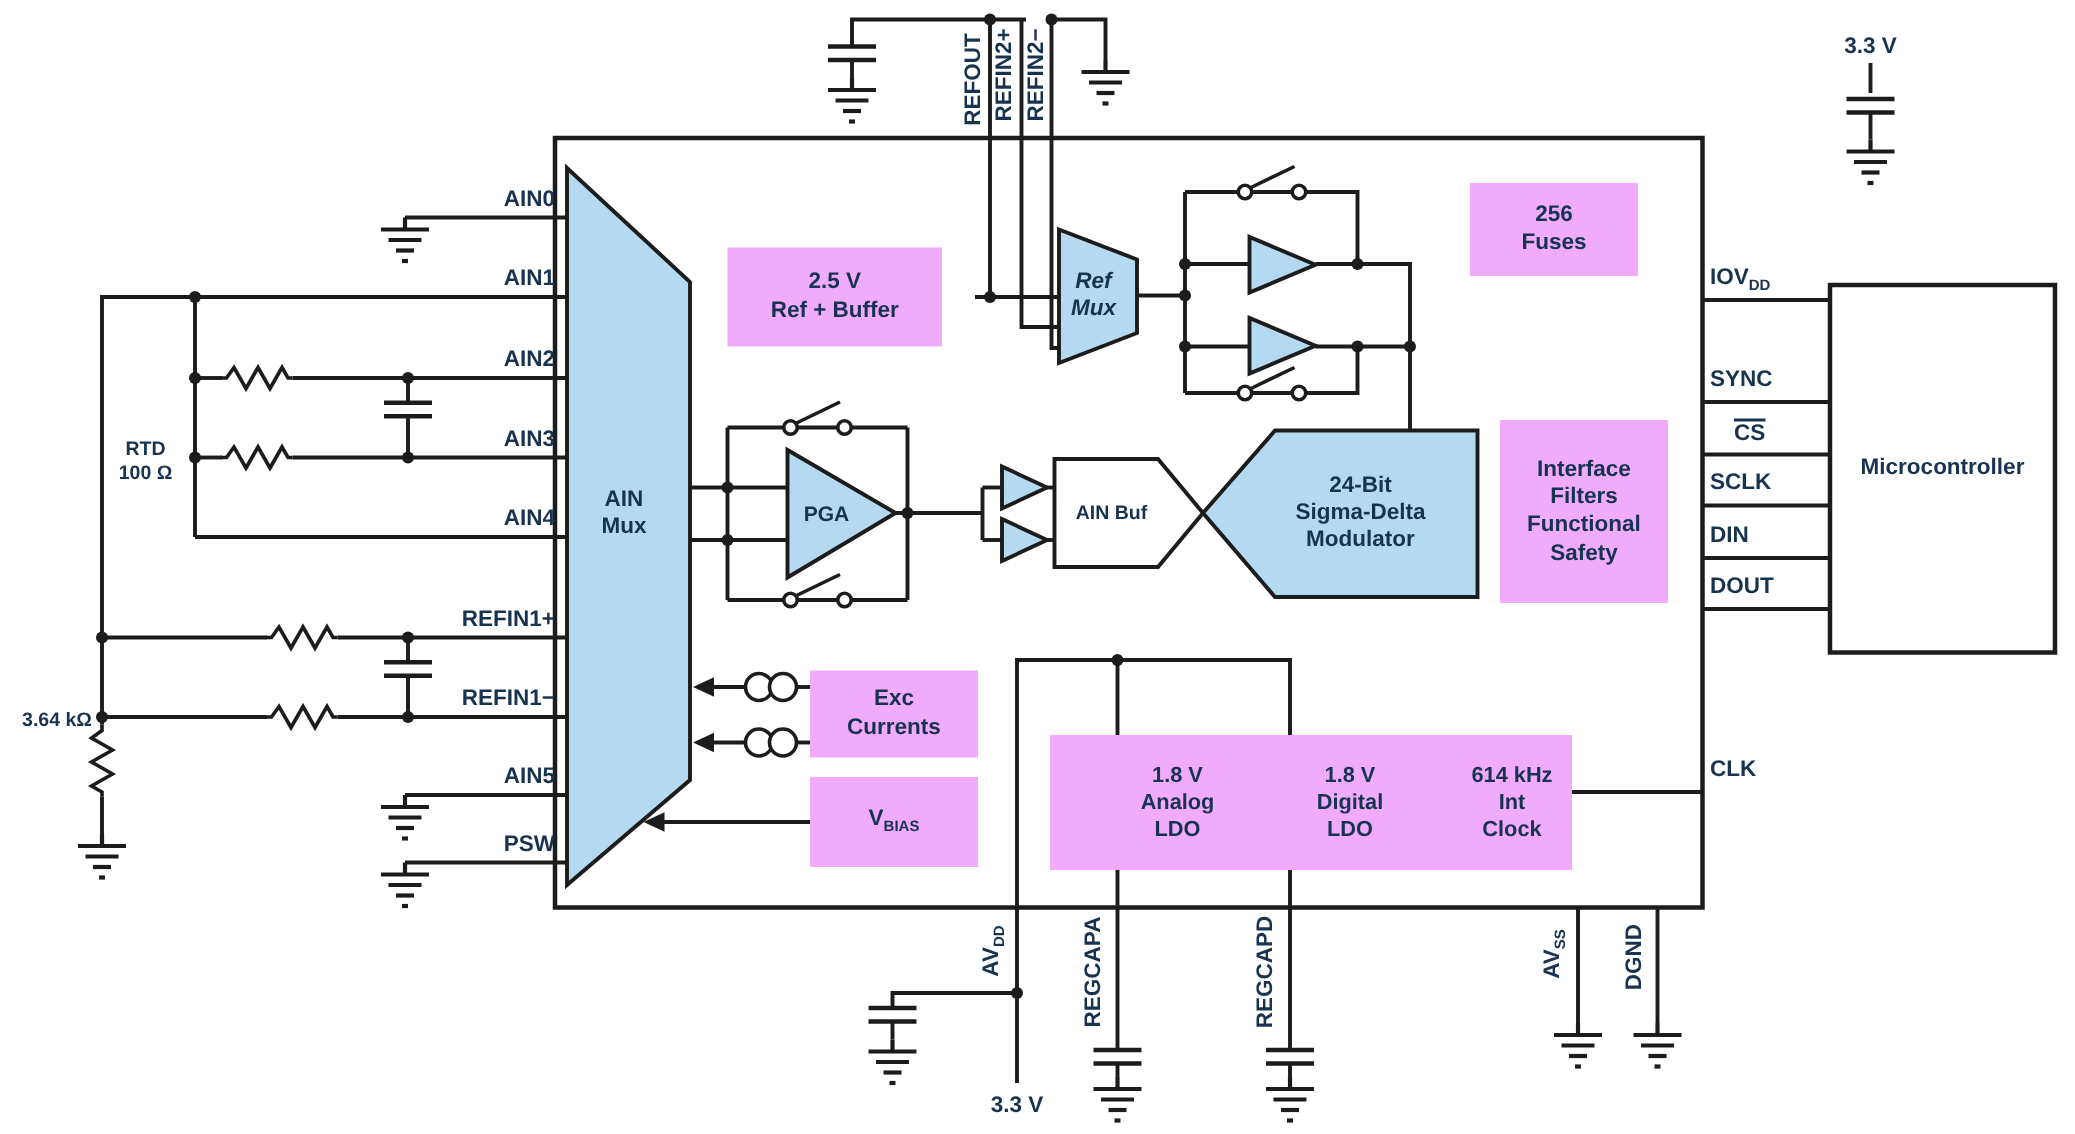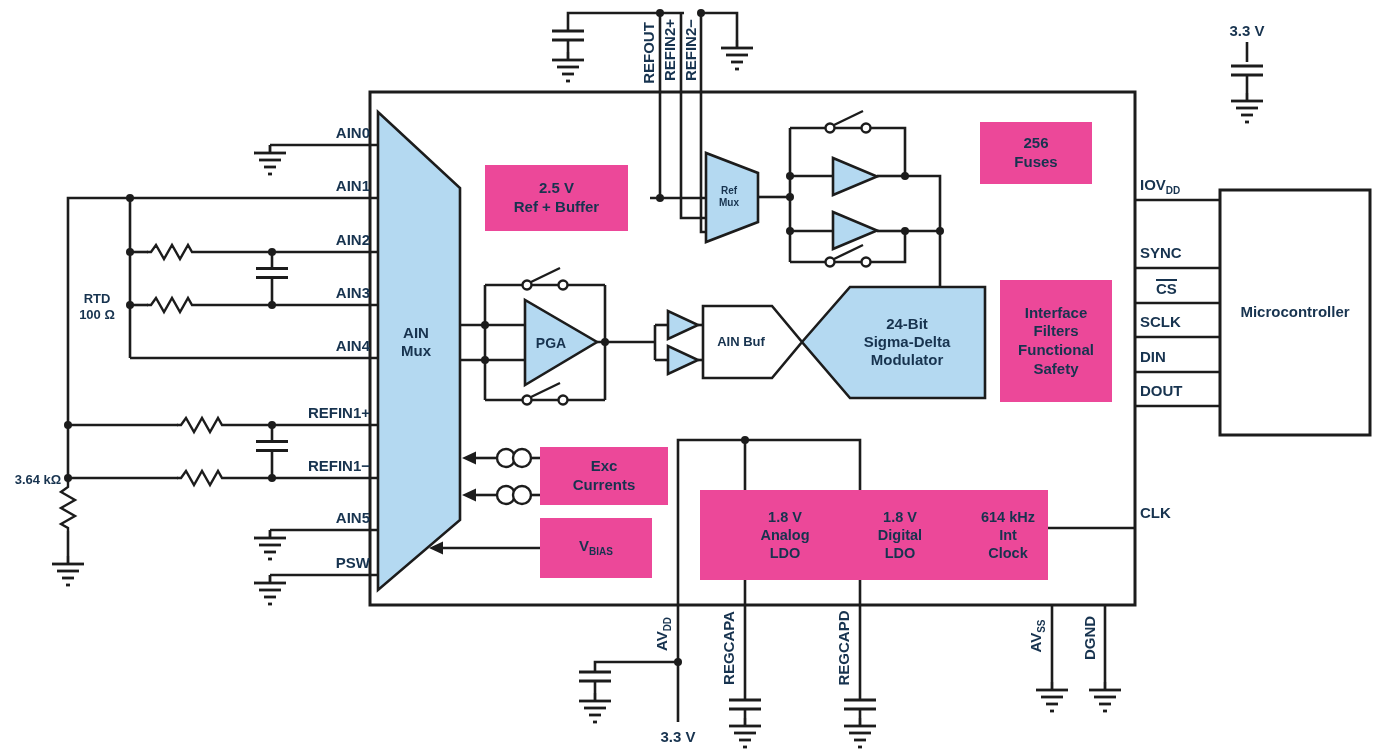--- a/index.html
+++ b/index.html
@@ -1,30 +1,30 @@
 <!DOCTYPE html>
 <html><head>
 <meta charset="utf-8">
 <style>
   html,body{margin:0;padding:0;background:#ffffff;}
   #stage{position:relative;width:1383px;height:756px;background:#fff;overflow:hidden;
          font-family:"Liberation Sans",sans-serif;}
   #wiresvg{position:absolute;left:0;top:0;z-index:1;}
-  .box{position:absolute;background:#ec4899;display:flex;align-items:center;justify-content:center;
+  .box{position:absolute;background:#f0abfc;display:flex;align-items:center;justify-content:center;
        text-align:center;font:700 15px "Liberation Sans",sans-serif;color:#17334f;
        white-space:pre-line;line-height:1.25;z-index:2;}
   .box.sm{font-size:14.5px;padding-left:40px;}
   .lbl{position:absolute;font:700 15px "Liberation Sans",sans-serif;color:#17334f;
        white-space:pre-line;line-height:1.2;z-index:3;}
   .c{transform:translate(-50%,-50%);text-align:center;}
   .rot{transform:translate(-50%,-50%) rotate(-90deg);white-space:nowrap;text-align:center;}
   .r{text-align:right;}
   .l{text-align:left;}
   .f13{font-size:13px;}
-  .f125{font-size:10px;}
+  .f125{font-size:15px;font-style:italic;}
   .f14{font-size:14px;}
   sub{font-size:10px;font-weight:700;}
   .ovl{display:inline-block;border-top:2.5px solid #17334f;line-height:1.1;margin-left:16px;}
 </style>
 </head>
 <body>
 
 <div id="stage">
 
 <svg id="wiresvg" width="1383" height="756" viewBox="0 0 1383 756">
@@ -225,21 +225,21 @@
 </svg>
 
 <div class="box" style="left:485px;top:165px;width:143px;height:66px"><span>2.5 V
 Ref + Buffer</span></div>
 <div class="box" style="left:980px;top:122px;width:112px;height:62px"><span>256
 Fuses</span></div>
 <div class="box" style="left:1000px;top:280px;width:112px;height:122px"><span>Interface
 Filters
 Functional
 Safety</span></div>
-<div class="box" style="left:540px;top:447px;width:128px;height:58px"><span>Exc
+<div class="box" style="left:540px;top:447px;width:112px;height:58px"><span>Exc
 Currents</span></div>
 <div class="box" style="left:540px;top:518px;width:112px;height:60px"><span><span>V</span><sub>BIAS</sub></span></div>
 <div class="box sm" style="left:700px;top:490px;width:90px;height:90px"><span>1.8 V
 Analog
 LDO</span></div>
 <div class="box sm" style="left:815px;top:490px;width:90px;height:90px"><span>1.8 V
 Digital
 LDO</span></div>
 <div class="box sm" style="left:928px;top:490px;width:80px;height:90px"><span>614 kHz
 Int

